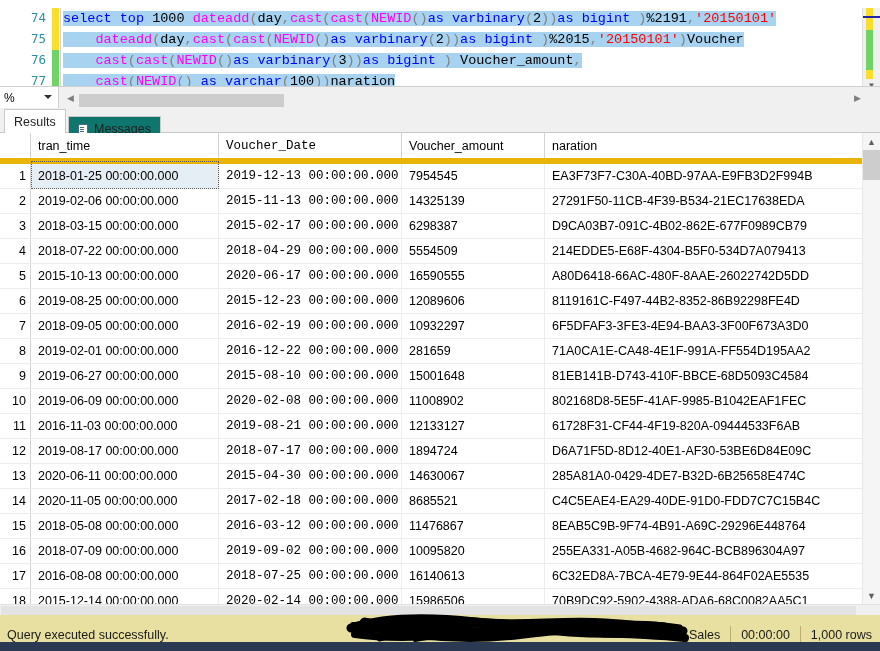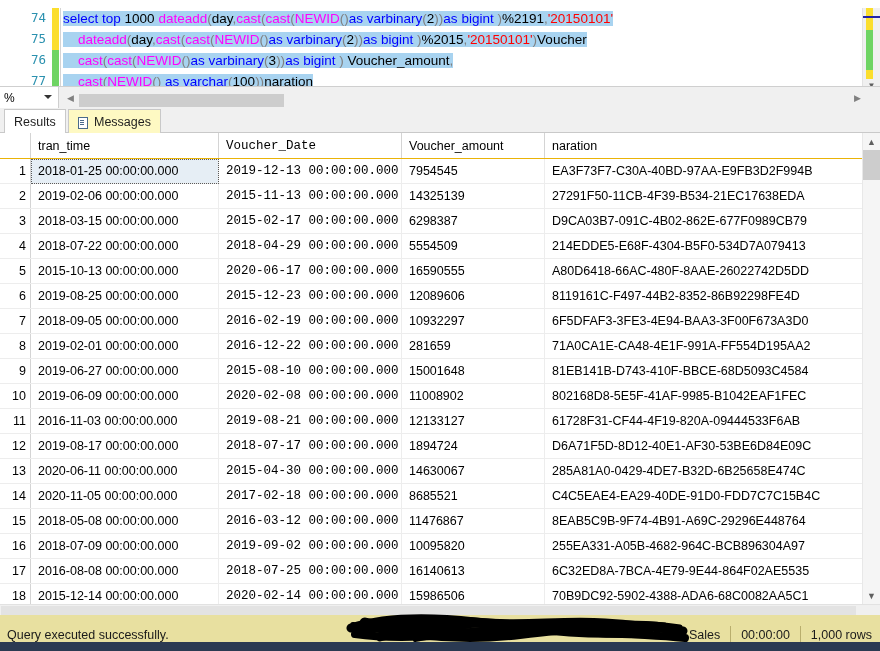--- a/index.html
+++ b/index.html
@@ -18,21 +18,21 @@
   .ln{position:absolute;right:6px;width:40px;text-align:right;
       font-family:"DejaVu Sans Mono","Liberation Mono",monospace;font-size:12.5px;color:#2b91af;}
   .ln0{top:2px}.ln1{top:23px}.ln2{top:44px}.ln3{top:65px}
   .track{position:absolute;left:52px;top:0;width:7px;height:86px;background:#ffffff;}
   .track .seg{position:absolute;left:0;width:7px;}
   .seg-y{background:#fbde2d;}
   .seg-g{background:#6ed463;}
   .ed-sep{position:absolute;left:60px;top:0;width:1px;height:86px;background:#d4d4d4;}
 
   .code{position:absolute;left:63px;top:0;right:24px;height:86px;
-        font-family:Liberation Sans, sans-serif;
+        font-family:Liberation Mono, monospace;
         font-size:13.5px;line-height:21px;white-space:pre;overflow:hidden;}
   .code .row{position:relative;height:21px;}
   .sel{background:#a8d3f0;}
   .kw{color:#0000ff;}
   .fn{color:#ff00ff;}
   .str{color:#ff0000;}
   .num{color:#000000;}
   .pl{color:#808080;}
   .txt{color:#000000;}
 
@@ -55,34 +55,34 @@
   .hsb .lft{left:0}.hsb .rgt{right:-2px}
   .hsb .trk{position:absolute;left:17px;right:17px;top:3px;height:13px;background:#f0f0f0;}
   .hsb .th{position:absolute;left:0;top:3px;width:205px;height:13px;background:#cdcdcd;}
 
   
   .tabs{position:absolute;left:0;top:108px;width:880px;height:25px;background:#f0f0f0;padding-left:32px;}
   .tabs .line{position:absolute;left:0;bottom:0;width:880px;height:1px;background:#c9c9c9;}
   .tab{position:absolute;top:1px;height:24px;display:flex;align-items:center;gap:4px;padding:0 9px;
        font-size:12.5px;color:#1e1e1e;box-sizing:border-box;}
   .tab.active{background:#ffffff;border:1px solid #c9c9c9;border-bottom:1px solid #ffffff;top:1px;height:25px;}
-  .tab.inactive{border:1px solid #c9c9c9;border-bottom:none;background:#fef9c3;}
+  .tab.inactive{border:1px solid #c9c9c9;border-bottom:none;background:#0f766e;margin-top:7px;}
   .ticon{display:inline-block;width:12px;height:12px;position:relative;flex:0 0 auto;}
   .ticon.grid::before{content:"";position:absolute;left:0;top:1px;width:10px;height:10px;border:1px solid #4a6a8a;background:#fff;}
   .ticon.grid::after{content:"";position:absolute;left:1px;top:4px;width:10px;height:1px;background:#4a6a8a;
                      box-shadow:0 3px 0 #4a6a8a, 3px -3px 0 -4.5px #4a6a8a;}
   .ticon.msg::before{content:"";position:absolute;left:0;top:1px;width:8px;height:10px;border:1px solid #4a6a8a;background:#fff;}
   .ticon.msg::after{content:"";position:absolute;left:2px;top:4px;width:4px;height:1px;background:#4a6a8a;box-shadow:0 2px 0 #4a6a8a,0 4px 0 #4a6a8a;}
 
   
   .grid{position:absolute;left:0;top:133px;width:880px;height:482px;background:#ffffff;overflow:hidden;}
   .gtable{border-collapse:collapse;table-layout:fixed;width:865px;}
   .gtable th{
     height:25px;padding:0 0 0 7px;text-align:left;font-weight:normal;font-size:12.5px;color:#000;
-    background:#ffffff;border-right:1px solid #d4d4d4;border-bottom:1px solid #eab308;
+    background:#ffffff;border-right:1px solid #d4d4d4;border-bottom:6px solid #eab308;
     white-space:nowrap;overflow:hidden;
   }
   .gtable th.rh{width:30px;padding:0;border-right:1px solid #d4d4d4;}
   .gtable td{
     height:24px;padding:0 0 0 7px;font-size:12.5px;color:#000;
     border-right:1px solid #ededed;border-bottom:1px solid #ededed;
     white-space:nowrap;overflow:hidden;background:#ffffff;
   }
   .gtable td.rn{
     width:30px;text-align:right;padding:0 4px 0 0;color:#000;

